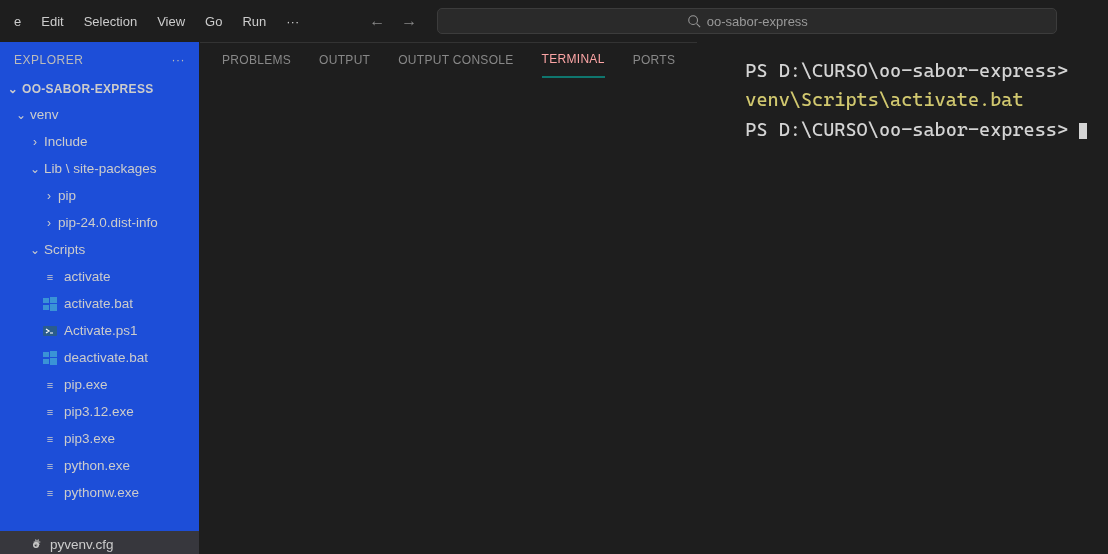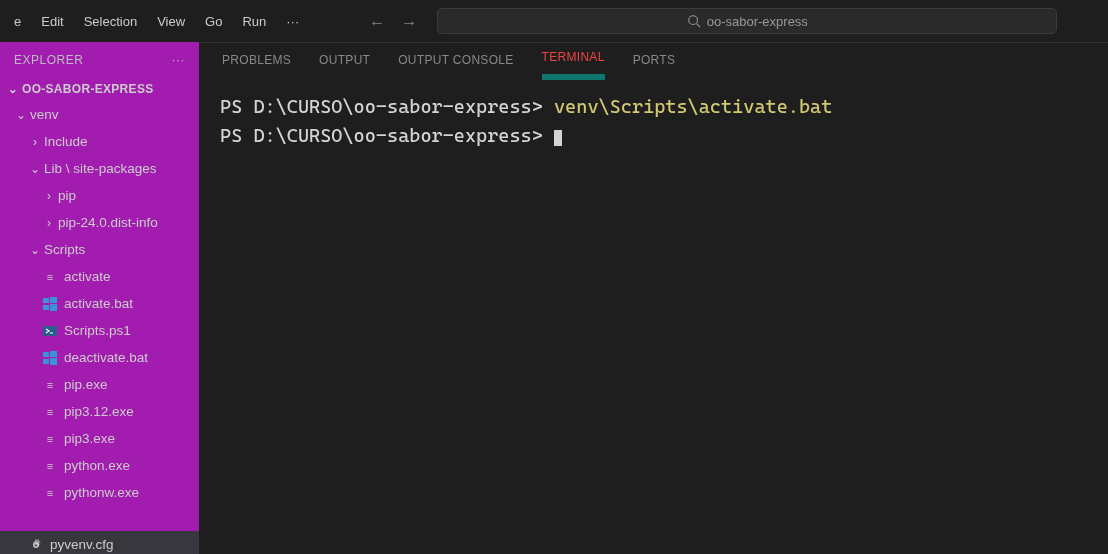--- a/index.html
+++ b/index.html
@@ -57,21 +57,21 @@
       gap: 6px;
     }
     .search-icon-svg { width: 14px; height: 14px; }
     .main {
       flex: 1;
       display: flex;
       overflow: hidden;
     }
     .sidebar {
       width: 200px;
-      background: #a21caf;
+      background: #1d4ed8;
       display: flex;
       flex-direction: column;
       border-right: 1px solid #1e1e1e;
     }
     .explorer-head {
       height: 35px;
       display: flex;
       align-items: center;
       justify-content: space-between;
       padding: 0 14px;
@@ -121,41 +121,42 @@
       justify-content: center;
       flex-shrink: 0;
     }
     .icon-lines { color: #cccccc; font-size: 11px; }
     .icon-ps { color: #3a93d6; }
     .icon-gear { color: #cccccc; }
     .editor-panel {
       flex: 1;
       background: #1e1e1e;
       display: flex;
-      flex-direction: column;
+      flex-direction: row;
+      gap: 28px;
     }
     .panel-tabs {
       height: 36px;
       display: flex;
       align-items: center;
       gap: 28px;
       padding: 0 22px;
       color: #888;
       font-size: 12px;
       border-top: 1px solid #333;
       border-bottom: 1px solid #1e1e1e;
     }
     .panel-tab {
       cursor: pointer;
       padding: 10px 0;
       letter-spacing: 0.3px;
     }
     .panel-tab.active {
-      color: #ef4444;
-      border-bottom: 6px solid #0f766e;
+      color: #fca5a5;
+      border-bottom: 2px solid #0f766e;
     }
     .terminal {
       flex: 1;
       padding: 14px 20px;
       font-family: "Cascadia Mono", Consolas, monospace;
       font-size: 19px;
       line-height: 1.55;
       color: #d4d4d4;
     }
     .term-prompt { color: #d4d4d4; }
@@ -245,21 +246,21 @@
         </span>
         <span>activate.bat</span>
       </div>
       <div class="tree-row indent-3">
         <span class="file-icon icon-ps">
           <svg width="14" height="14" viewBox="0 0 14 14">
               <rect x="0" y="2" width="14" height="10" rx="1" fill="#2a5c8d"></rect>
               <path d="M3 5 L6 7 L3 9 M7 9 L10 9" stroke="#fff" stroke-width="1.2" fill="none"></path>
             </svg>
         </span>
-        <span>Scripts.ps1</span>
+        <span>Activate.ps1</span>
       </div>
       <div class="tree-row indent-3">
         <span class="file-icon">
           <svg width="14" height="14" viewBox="0 0 14 14">
               <rect x="0" y="1" width="6" height="5" fill="#3a93d6"></rect>
               <rect x="7" y="0" width="7" height="6" fill="#3a93d6"></rect>
               <rect x="0" y="8" width="6" height="5" fill="#3a93d6"></rect>
               <rect x="7" y="7" width="7" height="7" fill="#3a93d6"></rect>
             </svg>
         </span>

